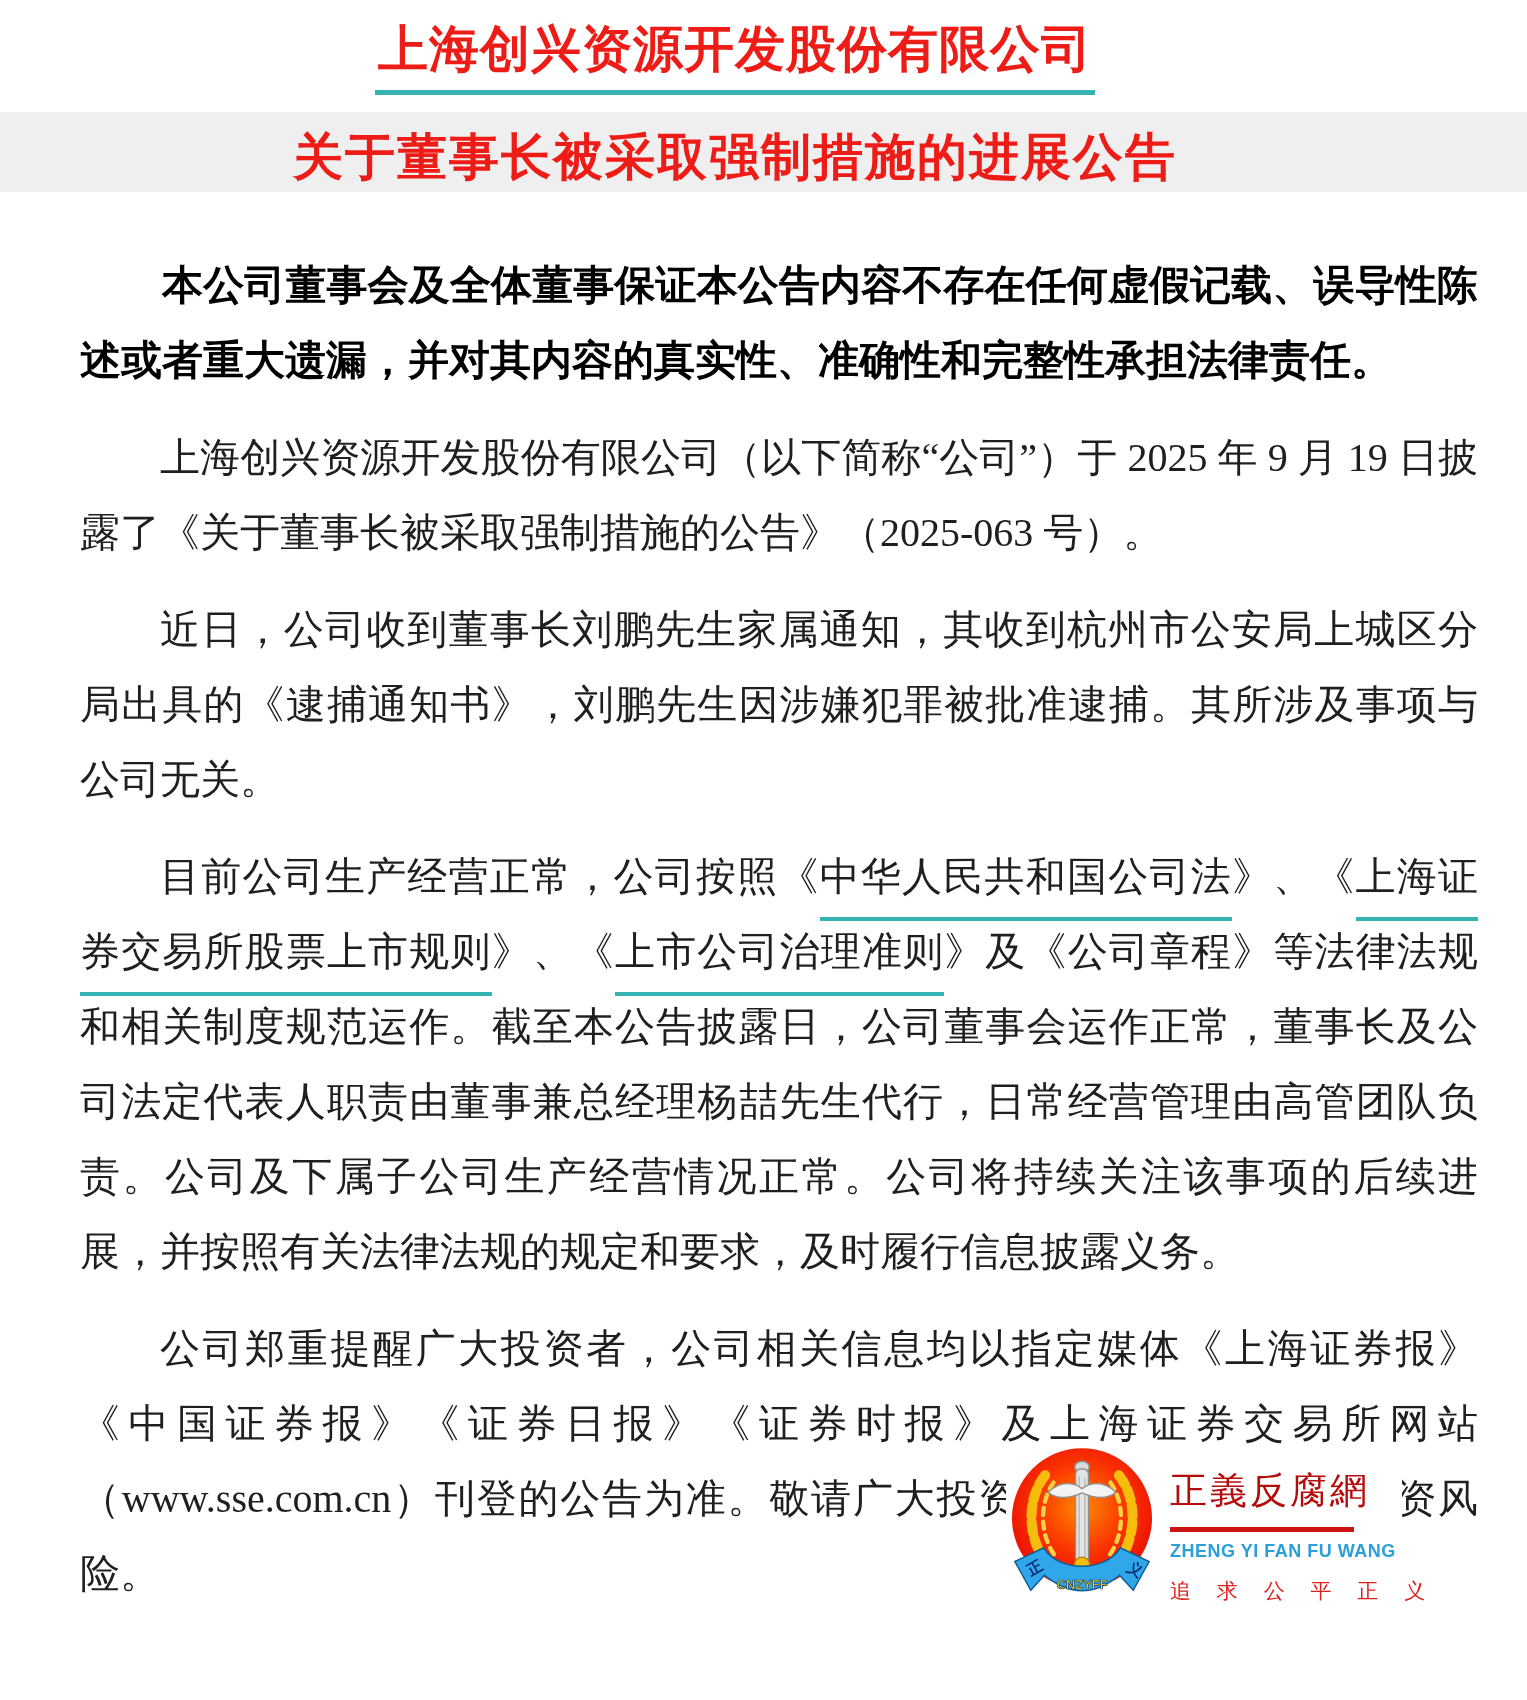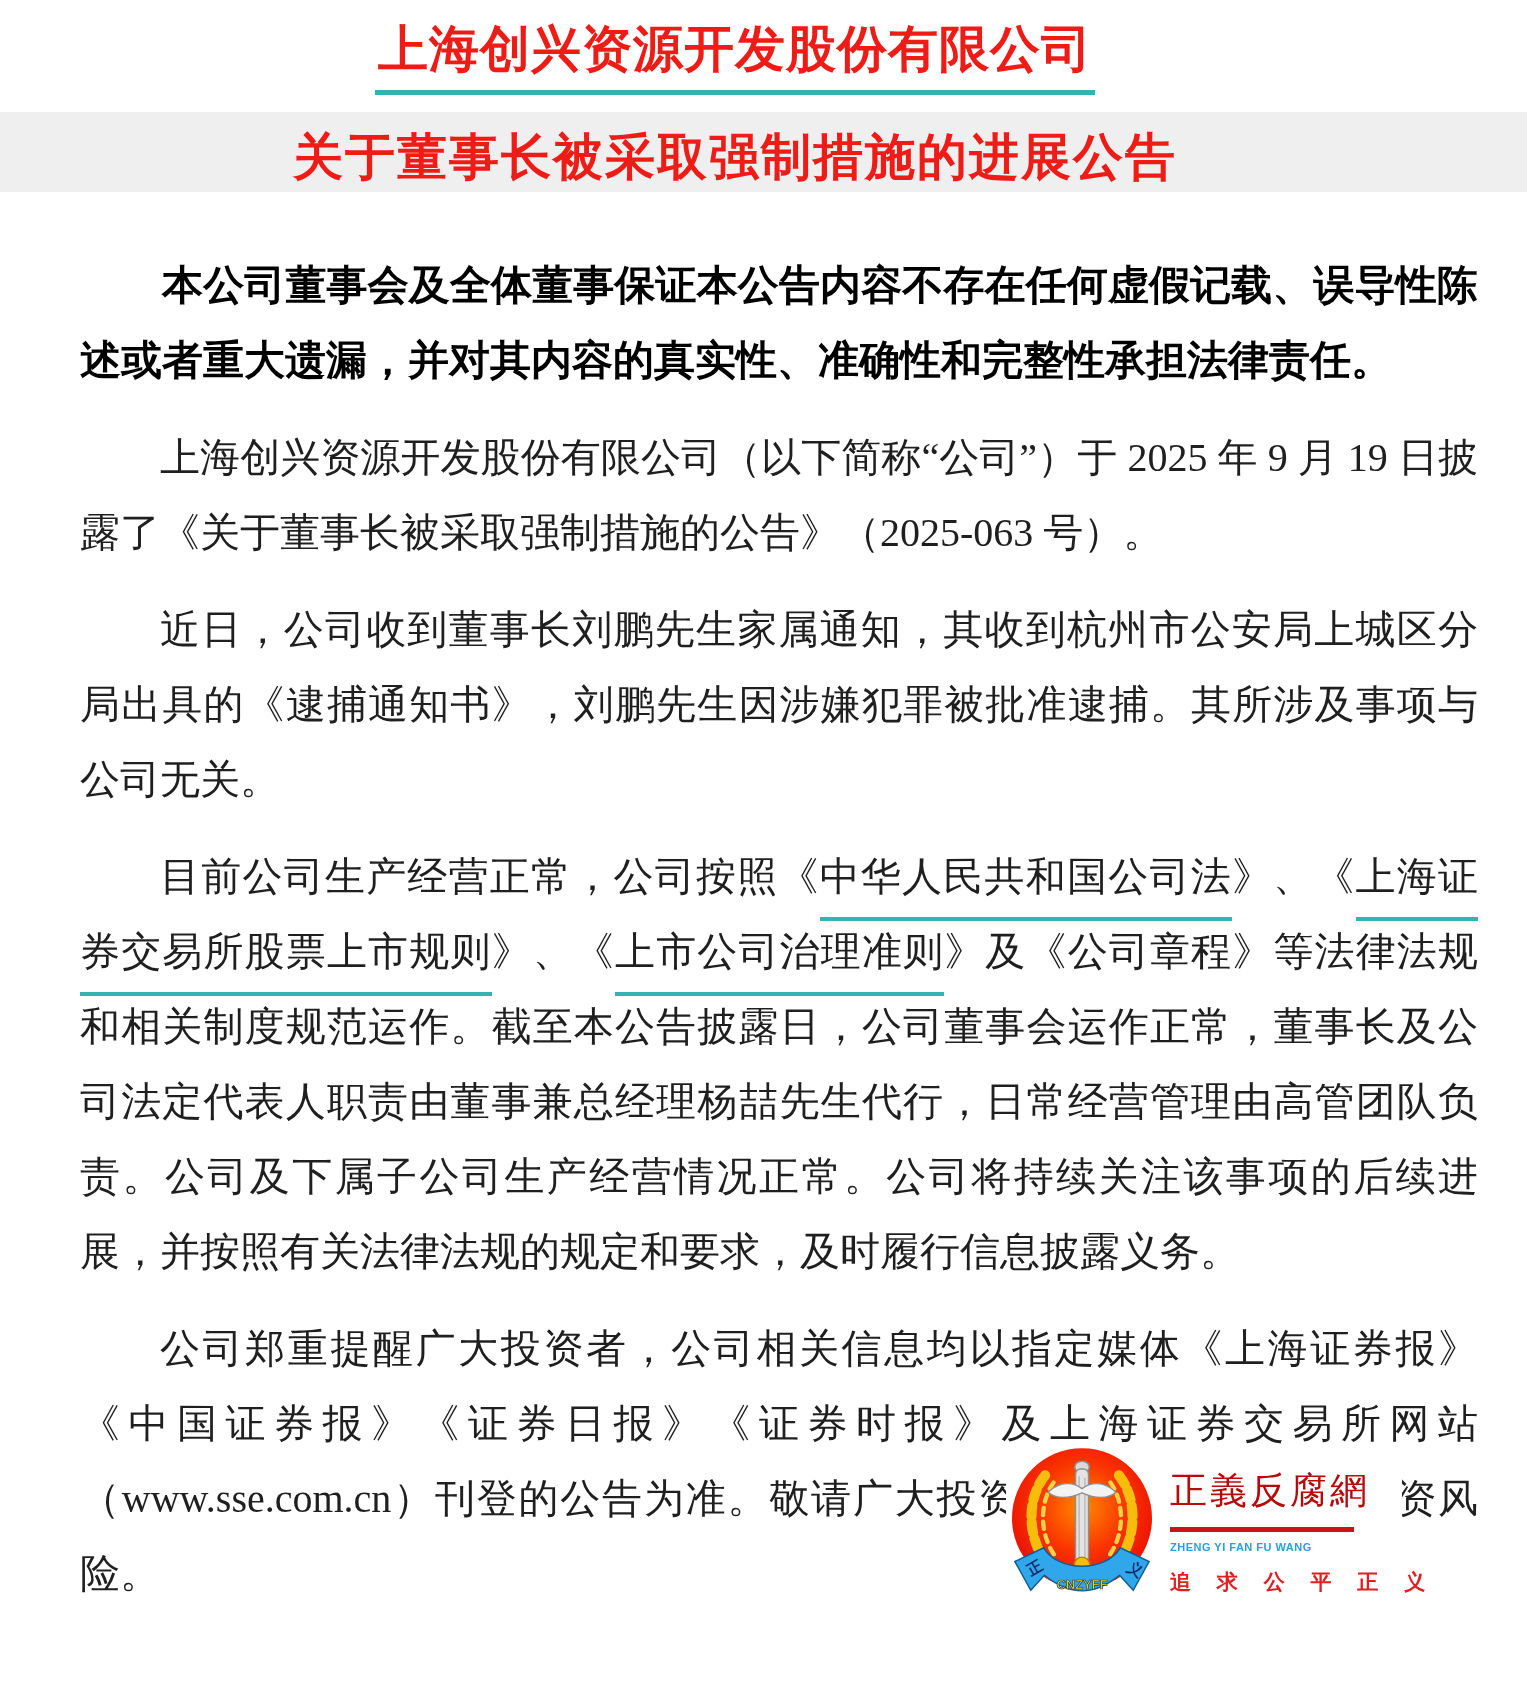--- a/index.html
+++ b/index.html
@@ -122,30 +122,30 @@
     letter-spacing: 3px;
     white-space: nowrap;
   }
   .wm-bar {
     width: 184px;
     height: 5px;
     background: #cc1414;
     margin: 11px 0 9px 0;
   }
   .wm-pinyin {
-    font-size: 11px;
+    font-size: 18px;
     font-weight: 700;
     color: #2a9fd8;
     letter-spacing: 0.5px;
     white-space: nowrap;
   }
   .wm-slogan {
     margin-top: 15px;
     font-size: 21px;
-    font-weight: 700;
+    font-weight: 400;
     color: #e02020;
     letter-spacing: 10px;
     white-space: nowrap;
   }
 </style>
 </head>
 <body>
 
 <div class="subtitle-band"></div>
 

